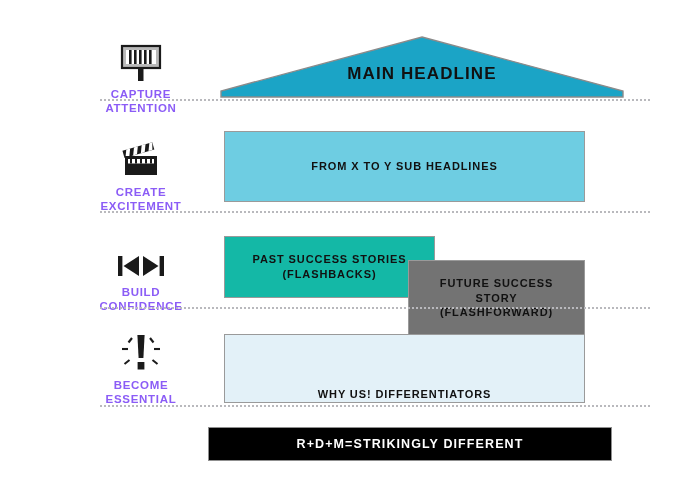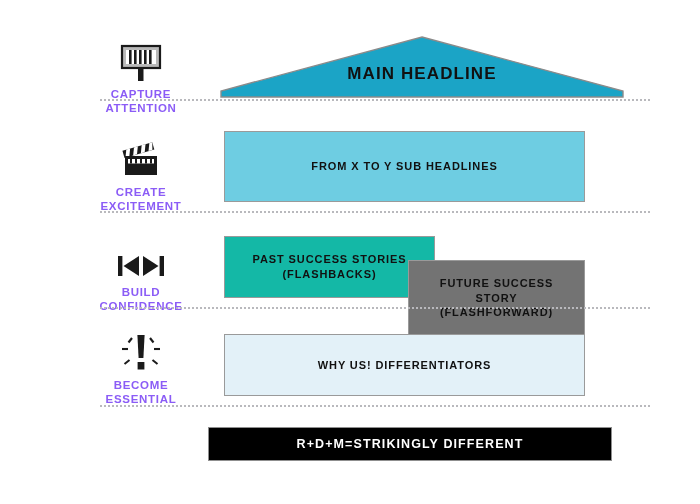--- a/index.html
+++ b/index.html
@@ -228,21 +228,21 @@
           <line x1="35" y1="16" x2="41" y2="16"></line>
           <line x1="10.5" y1="27" x2="5.5" y2="31"></line>
           <line x1="33.5" y1="27" x2="38.5" y2="31"></line>
         </g>
       </svg>
     </div>
     <div class="stage-text">BECOME
 ESSENTIAL</div>
   </div>
 
-  <div class="box" style="left:224px; top:334px; width:361px; height:62px; background:#e3f1f8;">
+  <div class="box" style="left:224px; top:334px; width:361px; height:69px; background:#e3f1f8;align-items:flex-end;">
     <span class="box-text">WHY US! DIFFERENTIATORS</span>
   </div>
 
   <div class="divider" style="top:405px;"></div>
 
   <div id="footer-bar">
     <span>R+D+M=STRIKINGLY DIFFERENT</span>
   </div>
 
 </div>

